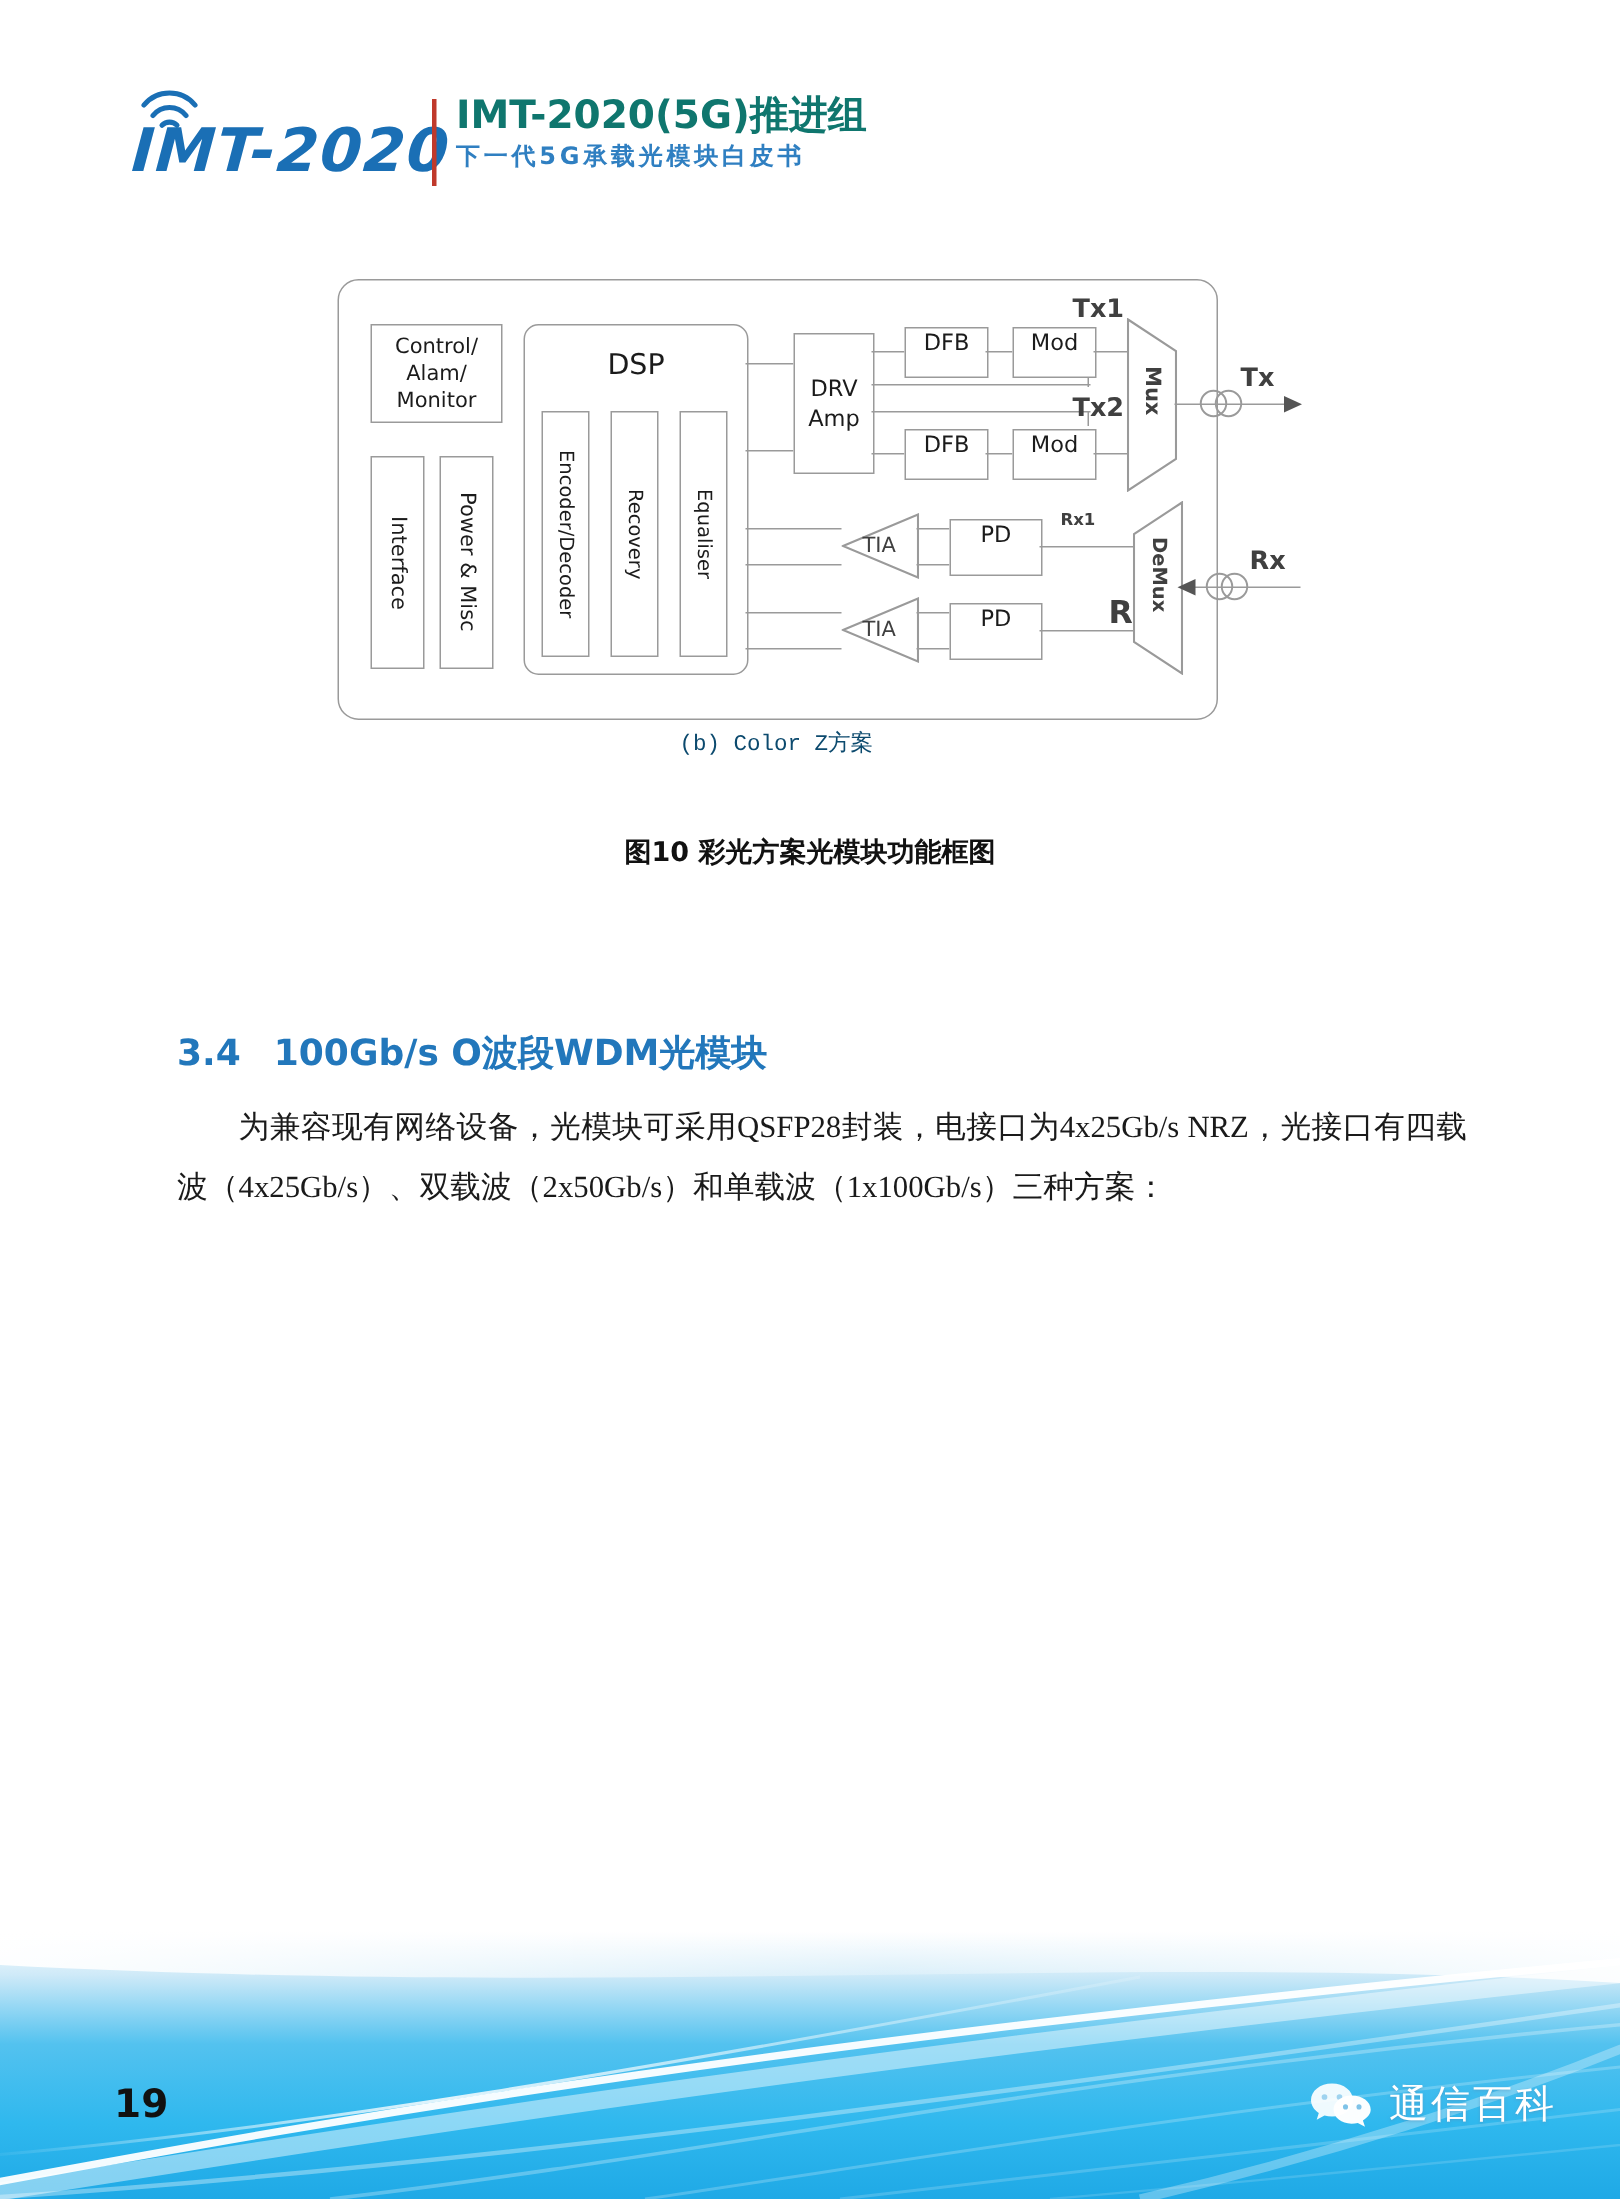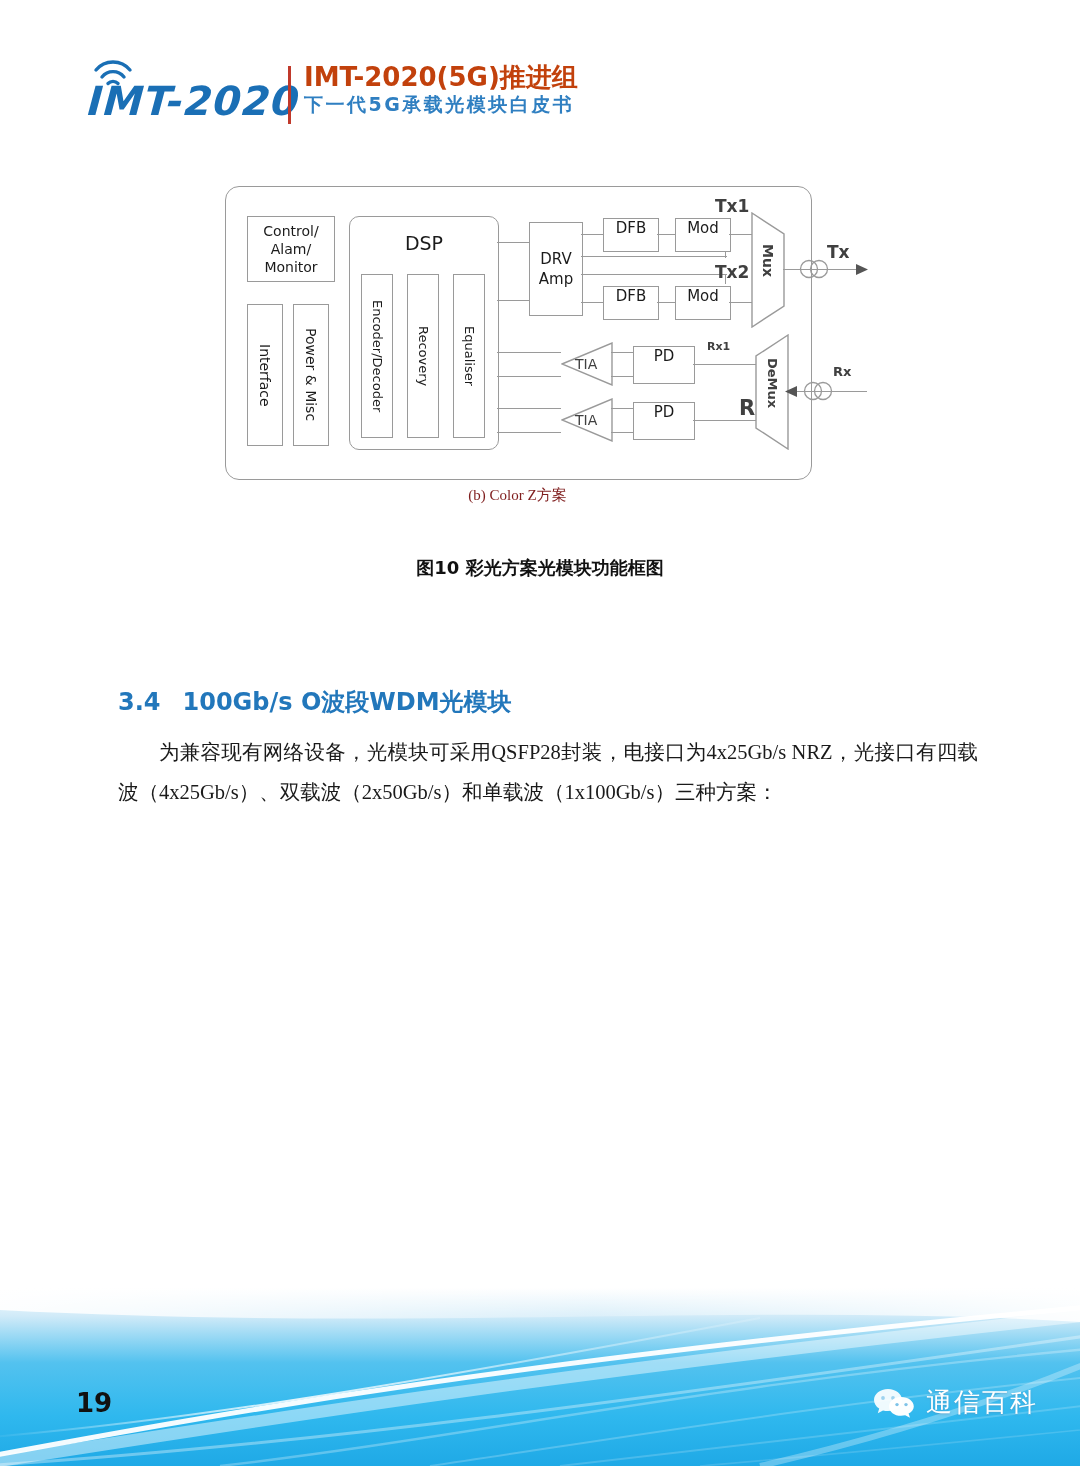--- a/index.html
+++ b/index.html
@@ -20,25 +20,25 @@
     font-size:40px;font-weight:700;letter-spacing:1px;
     color:#1a6fb5;
     font-style:italic;
     transform:skewX(-4deg);
     white-space:nowrap;
   }
   .logo-div{position:absolute;left:200px;top:4px;width:3px;height:58px;background:#c0392b;}
   .logo-txt{position:absolute;left:216px;top:0px;}
   .logo-txt .l1{
     font-family:"DejaVu Sans",sans-serif;
-    font-size:26px;font-weight:700;color:#c2410c;line-height:30px;white-space:nowrap;
+    font-size:26px;font-weight:700;color:#0f766e;line-height:30px;white-space:nowrap;
   }
   .logo-txt .l2{
     font-family:"DejaVu Sans",sans-serif;
-    font-size:19px;font-weight:700;color:#2f7fc1;line-height:24px;
+    font-size:16px;font-weight:700;color:#2f7fc1;line-height:24px;
     letter-spacing:2.5px;white-space:nowrap;
   }
 
   
   #figure{position:absolute;left:225px;top:186px;width:585px;height:292px;}
   .fig-outer{
     position:absolute;left:0;top:0;width:585px;height:292px;
     border:1.6px solid #9a9a9a;border-radius:14px;background:#fff;
   }
   .bx{
@@ -47,21 +47,21 @@
     font-family:"DejaVu Sans",sans-serif;color:#1b1b1b;
   }
   .vt{writing-mode:vertical-rl;text-orientation:mixed;}
   .lbl{
     position:absolute;font-family:"DejaVu Sans",sans-serif;
     font-weight:700;color:#404040;white-space:nowrap;
   }
   .ln{position:absolute;background:#9a9a9a;}
   .fig-cap{
     position:absolute;left:0;top:300px;width:585px;text-align:center;
-    font-family:Liberation Serif, serif;font-size:15px;color:#7f1d1d;
+    font-family:Liberation Mono, monospace;font-size:15px;color:#0c4a6e;
   }
   #fig-title{
     position:absolute;left:0;top:556px;width:1080px;text-align:center;
     font-family:"DejaVu Sans",sans-serif;font-weight:700;font-size:18px;color:#111;
   }
 
   
   #content{position:absolute;left:118px;top:660px;width:860px;}
   p.bt{
     margin:0 0 0 0;
@@ -235,21 +235,21 @@
   </div>
 
   <div class="ln" style="left:566px;top:205px;width:76px;height:1.4px;"></div>
   <svg style="position:absolute;left:578px;top:194px;width:30px;height:22px;">
     <circle cx="10" cy="11" r="8.5" fill="none" stroke="#9a9a9a" stroke-width="1.3"></circle>
     <circle cx="20" cy="11" r="8.5" fill="none" stroke="#9a9a9a" stroke-width="1.3"></circle>
   </svg>
   <svg style="position:absolute;left:558px;top:198px;width:16px;height:16px;">
     <polygon points="14,2 2,7.5 14,13" fill="#555"></polygon>
   </svg>
-  <div class="lbl" style="left:608px;top:178px;font-size:13px;">Rx</div>
+  <div class="lbl" style="left:608px;top:178px;font-size:17px;">Rx</div>
 
   <div class="fig-cap">(b) Color Z方案</div>
 </div>
 
 <div id="fig-title">图10   彩光方案光模块功能框图</div>
 
 <div id="content">
 
   <h2 class="sec">
     <span class="num">3.4</span><span>100Gb/s O波段WDM光模块</span>

